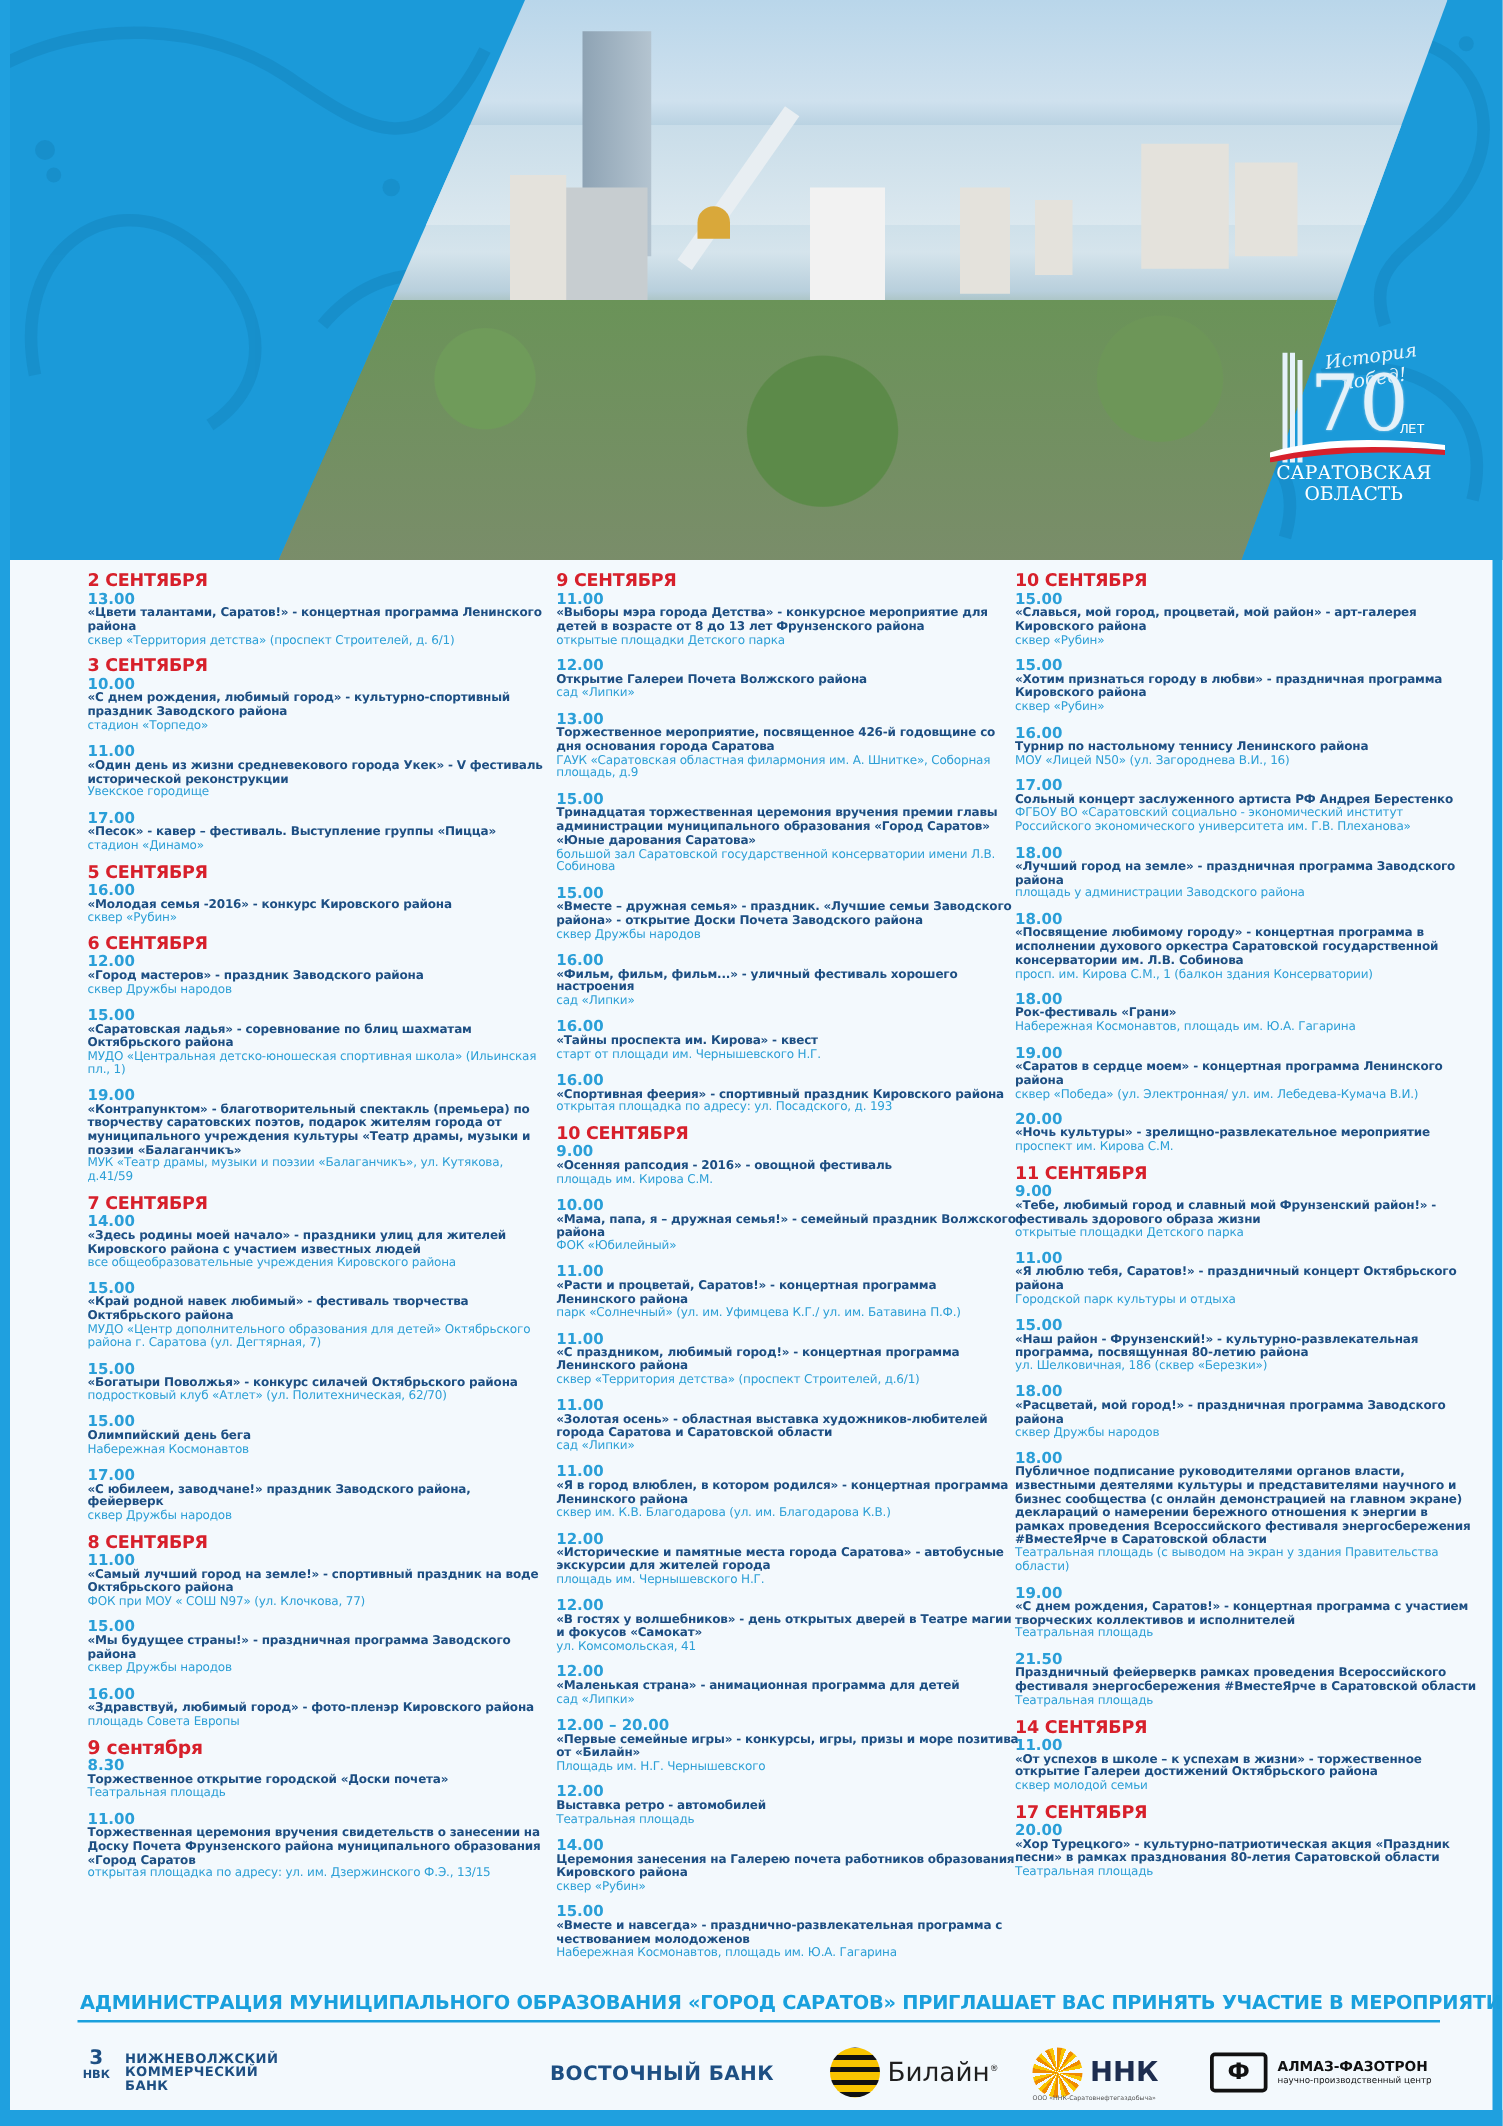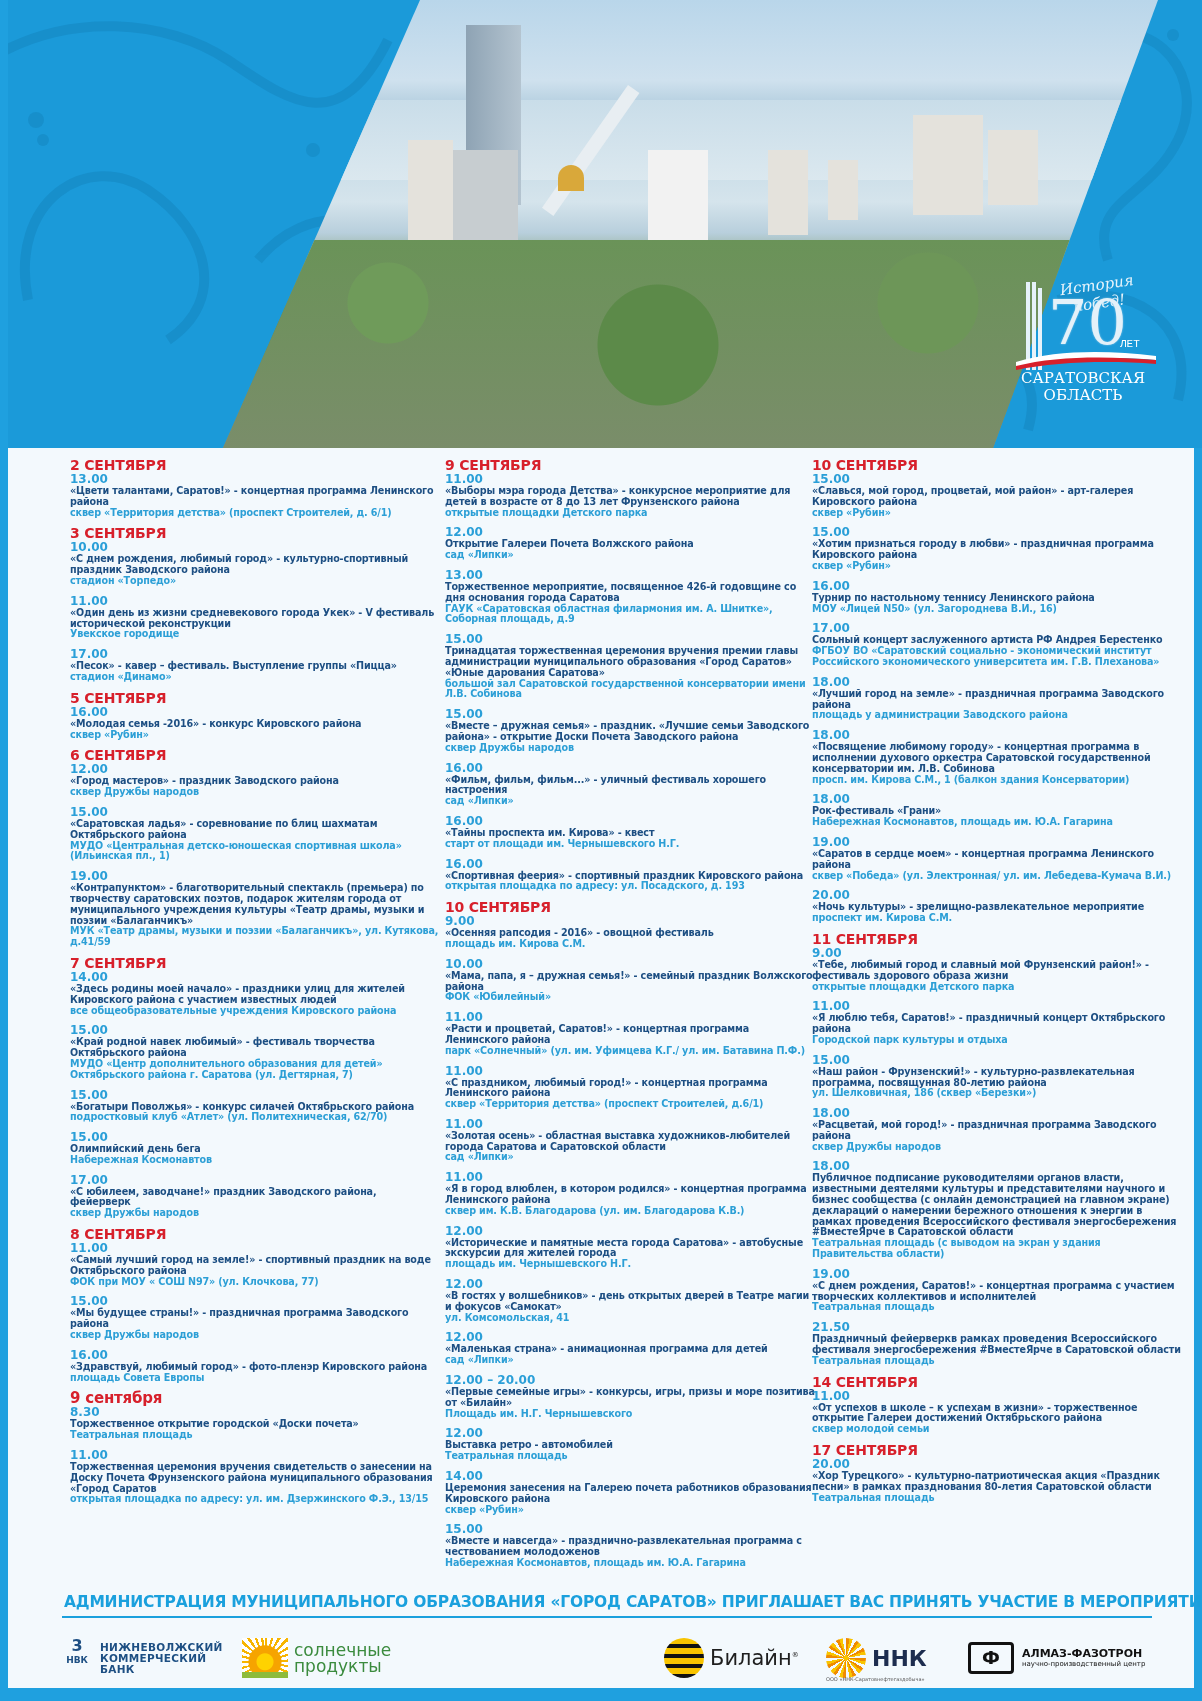--- a/index.html
+++ b/index.html
@@ -41,21 +41,21 @@
   .col-1 { left: 0; }
   .col-2 { left: 375px; }
   .col-3 { left: 742px; }
 
   .day { margin-bottom: 2px; }
   .day-head { color: #d7202b; font-weight: bold; font-size: 14px; line-height: 15px; letter-spacing: -0.2px; }
   .day-head.lower { font-size: 15px; }
   .ev { margin-bottom: 8px; }
   .ev .time { color: #2a9fd8; font-weight: bold; font-size: 12px; line-height: 13px; }
   .ev .desc { color: #1d4f83; font-weight: bold; font-size: 9.6px; line-height: 10.8px; letter-spacing: -0.15px; }
-  .ev .place { color: #2c9fd6; font-weight: bold; font-size: 9.6px; line-height: 10.8px; letter-spacing: -0.15px; }
+  .ev .place { color: #2c9fd6; font-weight: normal; font-size: 9.6px; line-height: 10.8px; letter-spacing: -0.15px; }
 
   
   .invite { position: absolute; left: 56px; top: 1593px; width: 1080px; text-align: left; color: #1aa0dd; font-weight: bold; font-size: 15.5px; letter-spacing: -0.2px; white-space: nowrap; }
   .invite-line { position: absolute; left: 54px; top: 1616px; width: 1090px; height: 2px; background: #1aa0dd; }
   .sponsors { position: absolute; left: 56px; top: 1628px; width: 1090px; height: 60px; }
   .sponsor { position: absolute; top: 0; height: 60px; display: flex; align-items: center; }
   .nvk-mark { width: 26px; height: 42px; color: #1d4f83; font-weight: bold; font-size: 9px; line-height: 10px; text-align: center; }
   .nvk-text { color: #1d4f83; font-weight: bold; font-size: 10.5px; line-height: 11px; margin-left: 10px; letter-spacing: 0.3px; }
   .sun-mark { width: 46px; height: 40px; background: radial-gradient(circle at 50% 70%, #ffd200 0 8px, #f6a400 9px 16px, transparent 17px), repeating-conic-gradient(from 0deg at 50% 70%, #f7b500 0 6deg, #ffffff 6deg 14deg); border-bottom: 6px solid #8dbb3c; }
   .sun-text { color: #3b8b3e; font-size: 17px; line-height: 16px; margin-left: 6px; font-family: "DejaVu Sans", sans-serif; }
@@ -474,28 +474,24 @@
         <div style="font-size:16px;line-height:18px;">3</div>
         <div>НВК</div>
       </div>
       <div class="nvk-text">
         <div>НИЖНЕВОЛЖСКИЙ</div>
         <div>КОММЕРЧЕСКИЙ</div>
         <div>БАНК</div>
       </div>
     </div>
 
-    <div class="sponsor" style="left:178px;">
-      <div class="sun-mark"></div>
-      <div class="sun-text">
-        <div>солнечные</div>
-        <div>продукты</div>
-      </div>
-    </div>
-
+
+    <div class="sponsor" style="left:376px;">
+      <div class="vost-text">ВОСТОЧНЫЙ БАНК</div>
+    </div>
 
     <div class="sponsor" style="left:600px;">
       <div class="beeline-mark"></div>
       <div class="beeline-text"><span>Билайн</span><sup style="font-size:7px;">®</sup></div>
     </div>
 
     <div class="sponsor" style="left:762px;text-align:center;">
       <div class="nnk-mark"></div>
       <div class="nnk-text">ННК</div>
       <div class="nnk-sub">ООО «ННК-Саратовнефтегаздобыча»</div>

